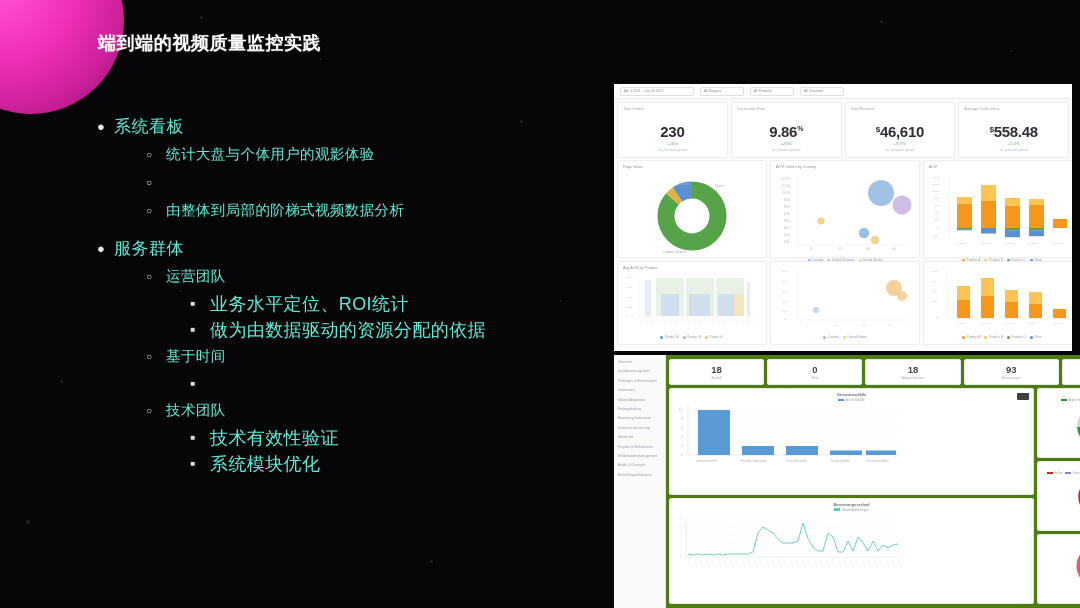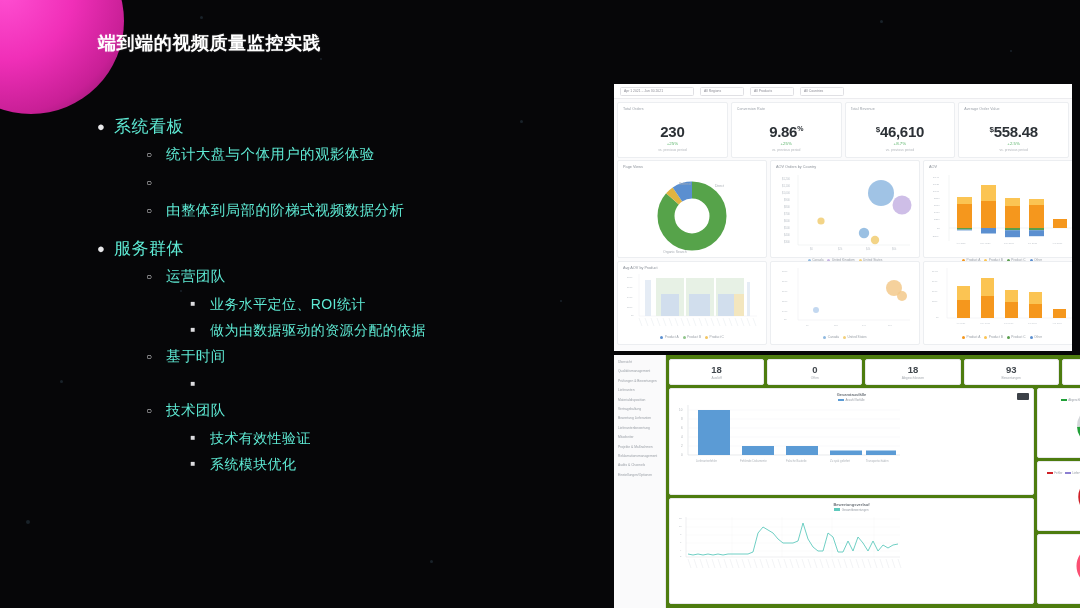--- a/index.html
+++ b/index.html
@@ -35,21 +35,21 @@
   .lvl1 { margin-bottom: 12px; }
   .lvl1 .bullet { width: 26px; font-size: 13px; line-height: 17px; }
   .lvl1 .txt { font-size: 17px; line-height: 17px; letter-spacing: .5px; }
 
   .lvl2 { margin-left: 44px; margin-bottom: 13px; }
   .lvl2 .bullet { width: 34px; font-size: 10px; line-height: 15px; color: #dcdcdf; }
   .lvl2 .txt { font-size: 14.5px; line-height: 15px; letter-spacing: .4px; }
 
   .lvl3 { margin-left: 88px; margin-bottom: 12px; }
   .lvl3 .bullet { width: 34px; font-size: 8px; line-height: 14px; color: #dcdcdf; }
-  .lvl3 .txt { font-size: 14px; line-height: 14px; letter-spacing: .4px; }
+  .lvl3 .txt { font-size: 18px; line-height: 14px; letter-spacing: .4px; }
   .gap-top { margin-top: 22px; }
 
   
   #dash-top {
     position: absolute; left: 614px; top: 84px; width: 458px; height: 267px;
     background: #fbfbfc; overflow: hidden;
   }
   #dash-bottom {
     position: absolute; left: 614px; top: 355px; width: 547px; height: 253px;
     background: #4d7c0f; overflow: hidden;

